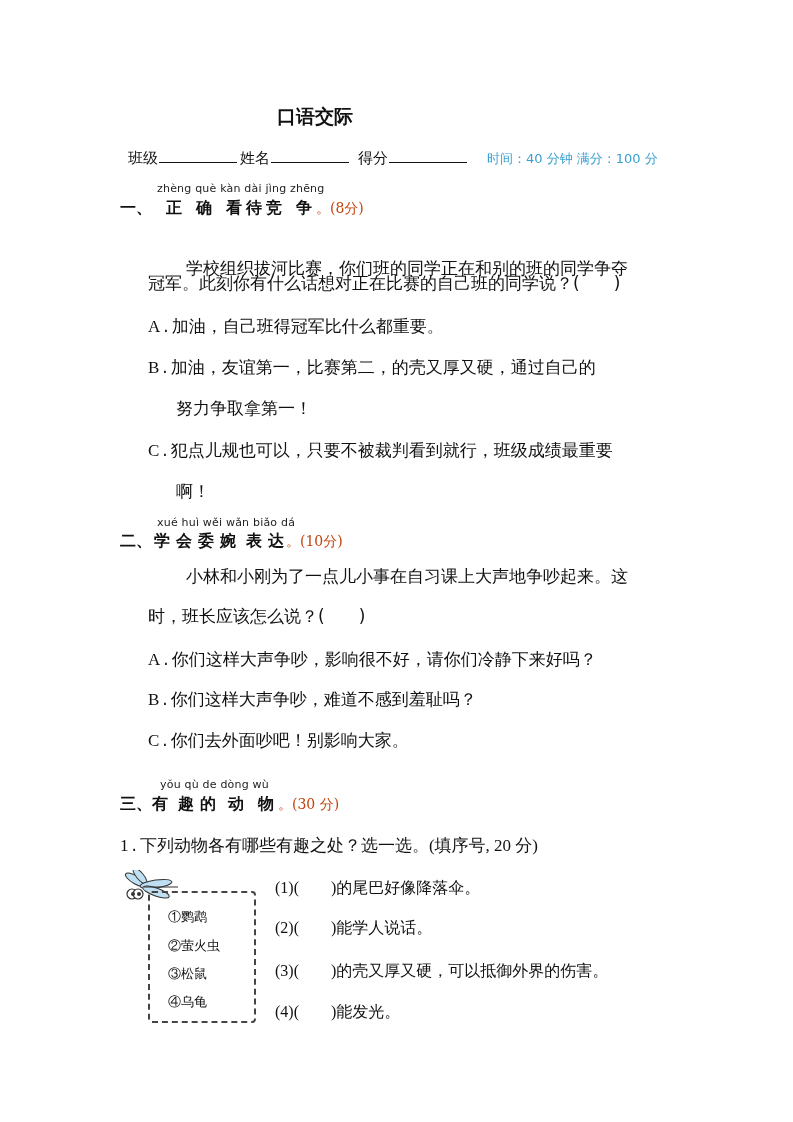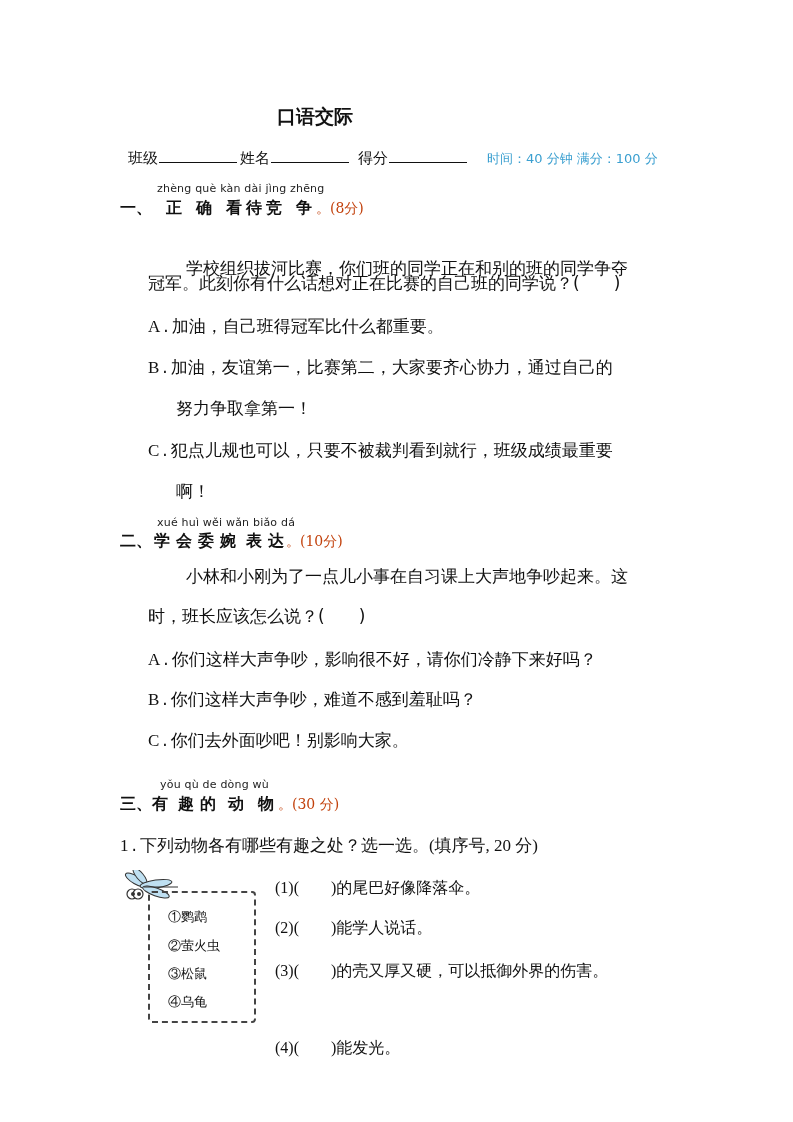--- a/index.html
+++ b/index.html
@@ -40,21 +40,21 @@
 </div>
 <div class="abs meta">时间：40 分钟 满分：100 分</div>
 
 <div class="abs pinyin" style="left:157px; top:182px;">zhèng què kàn dài jìng zhēng</div>
 <div class="abs heading" style="left:120px; top:198px;">
   <span style="margin-right:14px;">一、</span><span class="ch">正</span><span class="ch">确</span><span class="ch" style="margin-right:4px;">看</span><span class="ch" style="margin-right:4px;">待</span><span class="ch">竞</span><span class="ch" style="margin-right:4px;">争</span><span class="score">。(8分)</span>
 </div>
 <div class="abs body" style="left:186px; top:258px;">学校组织拔河比赛，你们班的同学正在和别的班的同学争夺</div>
 <div class="abs body" style="left:148px; top:273px;">冠军。此刻你有什么话想对正在比赛的自己班的同学说？(　　)</div>
 <div class="abs body" style="left:148px; top:316px;"><span class="lat">A</span><span class="mid-dot">.</span><span>加油，自己班得冠军比什么都重要。</span></div>
-<div class="abs body" style="left:148px; top:357px;"><span class="lat">B</span><span class="mid-dot">.</span><span>加油，友谊第一，比赛第二，大家要齐心协力，通过自己的</span></div>
+<div class="abs body" style="left:148px; top:357px;"><span class="lat">B</span><span class="mid-dot">.</span><span>加油，友谊第一，比赛第二，的壳又厚又硬，通过自己的</span></div>
 <div class="abs body" style="left:176px; top:398px;">努力争取拿第一！</div>
 <div class="abs body" style="left:148px; top:440px;"><span class="lat">C</span><span class="mid-dot">.</span><span>犯点儿规也可以，只要不被裁判看到就行，班级成绩最重要</span></div>
 <div class="abs body" style="left:176px; top:481px;">啊！</div>
 
 <div class="abs pinyin" style="left:157px; top:516px;">xué huì wěi wǎn biǎo dá</div>
 <div class="abs heading" style="left:120px; top:531px;">
   <span style="margin-right:2px;">二、</span><span class="ch" style="margin-right:6px;">学</span><span class="ch" style="margin-right:6px;">会</span><span class="ch" style="margin-right:6px;">委</span><span class="ch" style="margin-right:10px;">婉</span><span class="ch" style="margin-right:6px;">表</span><span class="ch" style="margin-right:2px;">达</span><span class="score">。(10分)</span>
 </div>
 <div class="abs body" style="left:186px; top:566px;">小林和小刚为了一点儿小事在自习课上大声地争吵起来。这</div>
 <div class="abs body" style="left:148px; top:606px;">时，班长应该怎么说？(　　)</div>
@@ -84,13 +84,13 @@
 
 <div class="animal-box"></div>
 <div class="animal-item" style="top:908px;">①鹦鹉</div>
 <div class="animal-item" style="top:937px;">②萤火虫</div>
 <div class="animal-item" style="top:965px;">③松鼠</div>
 <div class="animal-item" style="top:993px;">④乌龟</div>
 
 <div class="num-item" style="top:878px;"><span class="lat">(1)(</span><span class="gap"></span><span class="lat">)</span><span>的尾巴好像降落伞。</span></div>
 <div class="num-item" style="top:918px;"><span class="lat">(2)(</span><span class="gap"></span><span class="lat">)</span><span>能学人说话。</span></div>
 <div class="num-item" style="top:961px;"><span class="lat">(3)(</span><span class="gap"></span><span class="lat">)</span><span>的壳又厚又硬，可以抵御外界的伤害。</span></div>
-<div class="num-item" style="top:1002px;margin-top:36px;"><span class="lat">(4)(</span><span class="gap"></span><span class="lat">)</span><span>能发光。</span></div>
+<div class="num-item" style="top:1002px;"><span class="lat">(4)(</span><span class="gap"></span><span class="lat">)</span><span>能发光。</span></div>
 
 </body></html>

